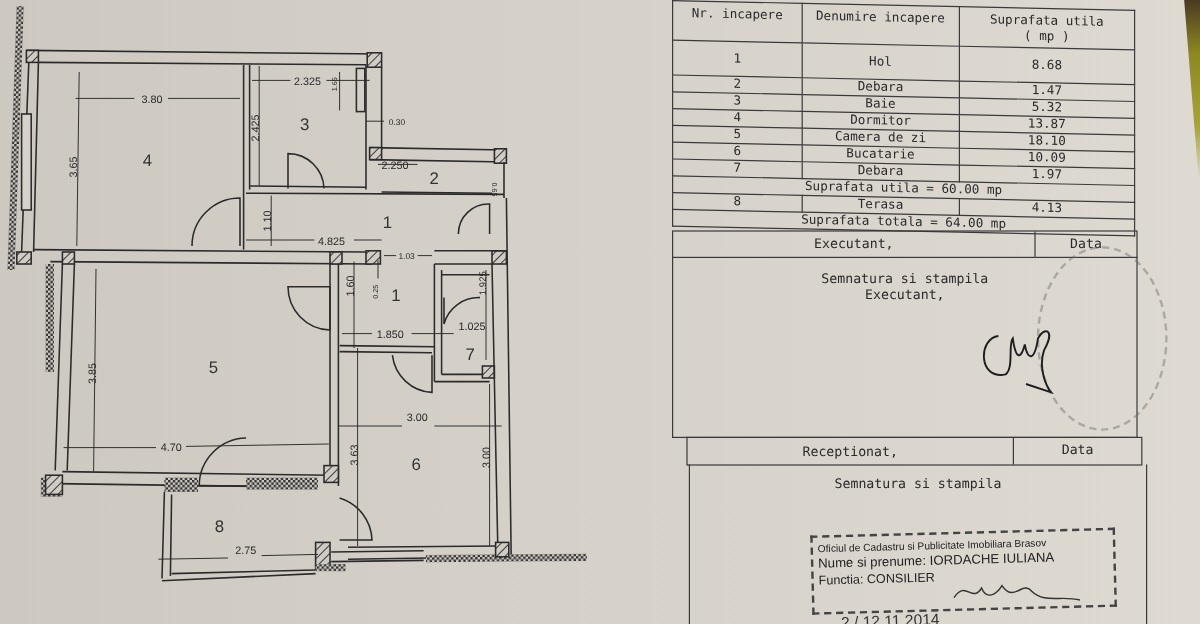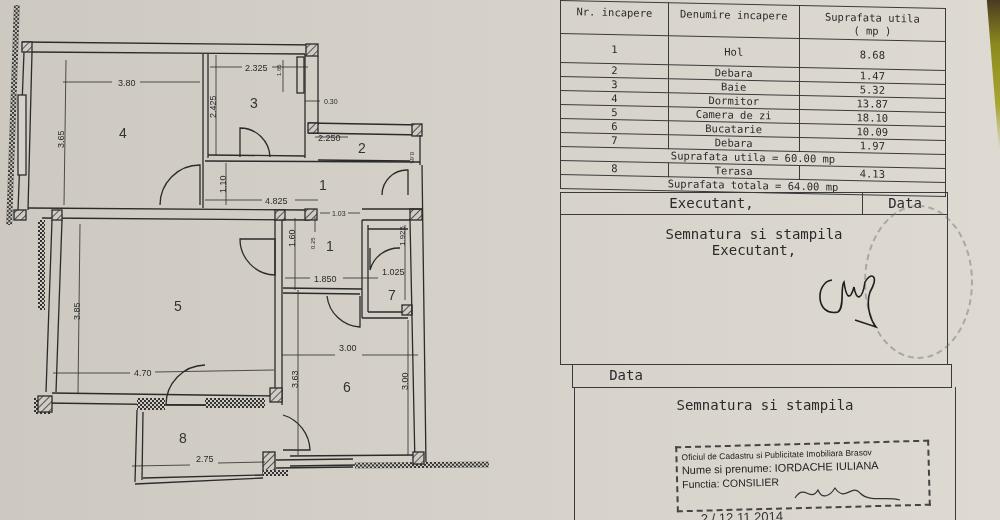--- a/index.html
+++ b/index.html
@@ -23,21 +23,21 @@
   .room { font-family:"Liberation Sans", sans-serif; font-size:14px; fill:#333; }
 
   
   .doc { position:absolute; left:560px; top:0; width:386px; transform:skewY(1.2deg); transform-origin:0 0; }
   .doc table { border-collapse:collapse; width:100%; font-family:"DejaVu Sans Mono", monospace; font-size:10.5px; }
   .doc td { border:1px solid #3a3a3a; text-align:center; padding:0; line-height:13px; }
   .doc .hdr td { height:28px; vertical-align:top; padding-top:4px; }
   .doc .r1 td { height:28px; }
   .doc .small td { height:13px; }
   .doc .sum td { height:13px; }
-  .block { position:absolute; left:560px; width:386px; border:1px solid #3a3a3a; font-family:"DejaVu Sans Mono", monospace; font-size:14px; }
+  .block { position:absolute; left:560px; width:386px; border:1px solid #3a3a3a; font-family:"DejaVu Sans Mono", monospace; font-size:11px; }
   .exec-hdr { top:192px; height:21px; display:flex; }
   .exec-hdr .l { flex:1; border-right:1px solid #3a3a3a; text-align:center; line-height:21px; }
   .exec-hdr .r { width:84px; text-align:center; line-height:21px; }
   .exec-body { top:214px; height:150px; border-top:none; text-align:center; }
   .rec-hdr { top:364px; height:22px; display:flex; left:572px; width:378px; }
   .rec-hdr .l { flex:1; border-right:1px solid #3a3a3a; text-align:center; line-height:24px; }
   .rec-hdr .r { width:106px; text-align:center; line-height:20px; }
   .rec-body { top:387px; height:140px; left:574px; width:380px; border-top:none; border-bottom:none; text-align:center; }
   .stamp-round {
     position:absolute; left:864px; top:205px; width:105px; height:150px;
@@ -296,20 +296,21 @@
 <div class="block exec-body">
   <div style="margin-top:12px">Semnatura si stampila</div>
   <div>Executant,</div>
 </div>
 <div class="stamp-round"></div>
 <svg class="sig" style="left:810px;top:262px" width="80" height="70">
   <path d="M 22 18 C 5 20, 5 55, 28 50 C 35 45, 30 25, 34 20 C 36 35, 40 40, 44 25 C 46 38, 52 40, 55 20 C 60 10, 70 12, 60 30 C 55 45, 62 60, 66 65 L 45 58" fill="none" stroke="#1e1e1e" stroke-width="1.6"></path>
 </svg>
 
 <div class="block rec-hdr">
+  <div class="l">Receptionat,</div>
   <div class="r">Data</div>
 </div>
 <div class="block rec-body">
   <div style="margin-top:10px">Semnatura si stampila</div>
 </div>
 
 <div class="stamp-box">
   <div class="s1">Oficiul de Cadastru si Publicitate Imobiliara Brasov</div>
   <div class="s2">Nume si prenume: IORDACHE IULIANA</div>
   <div class="s3">Functia: CONSILIER</div>

